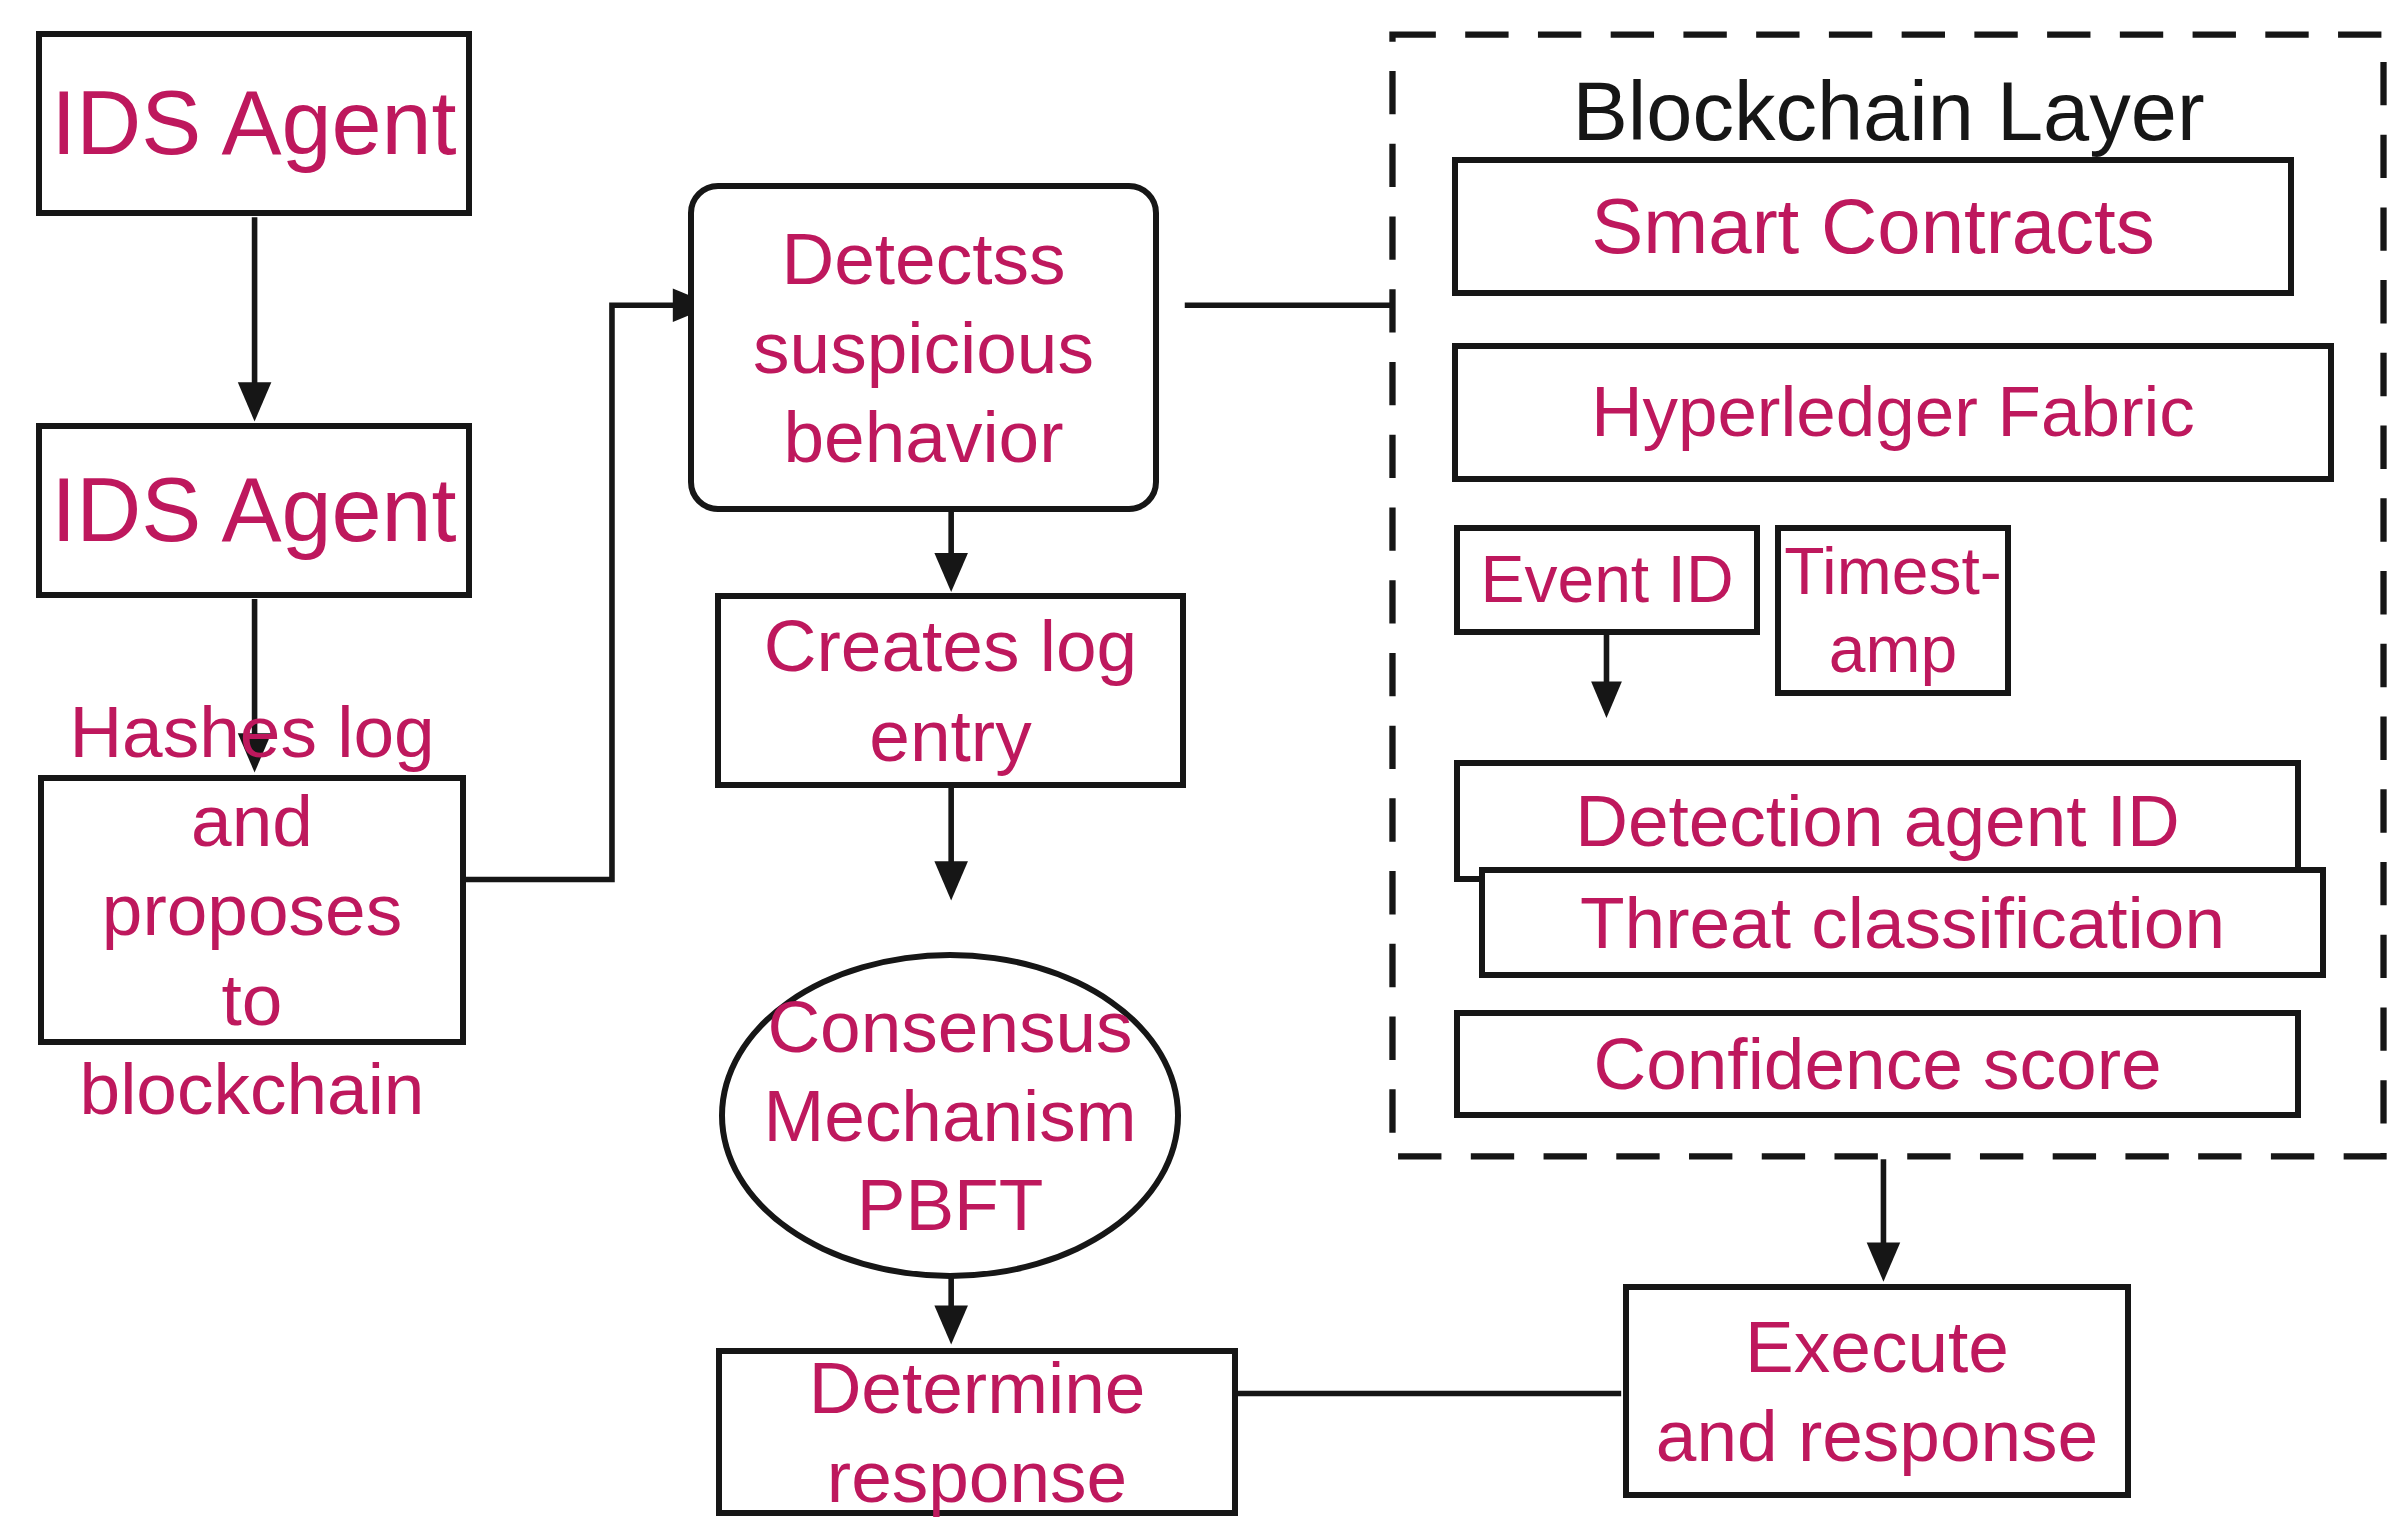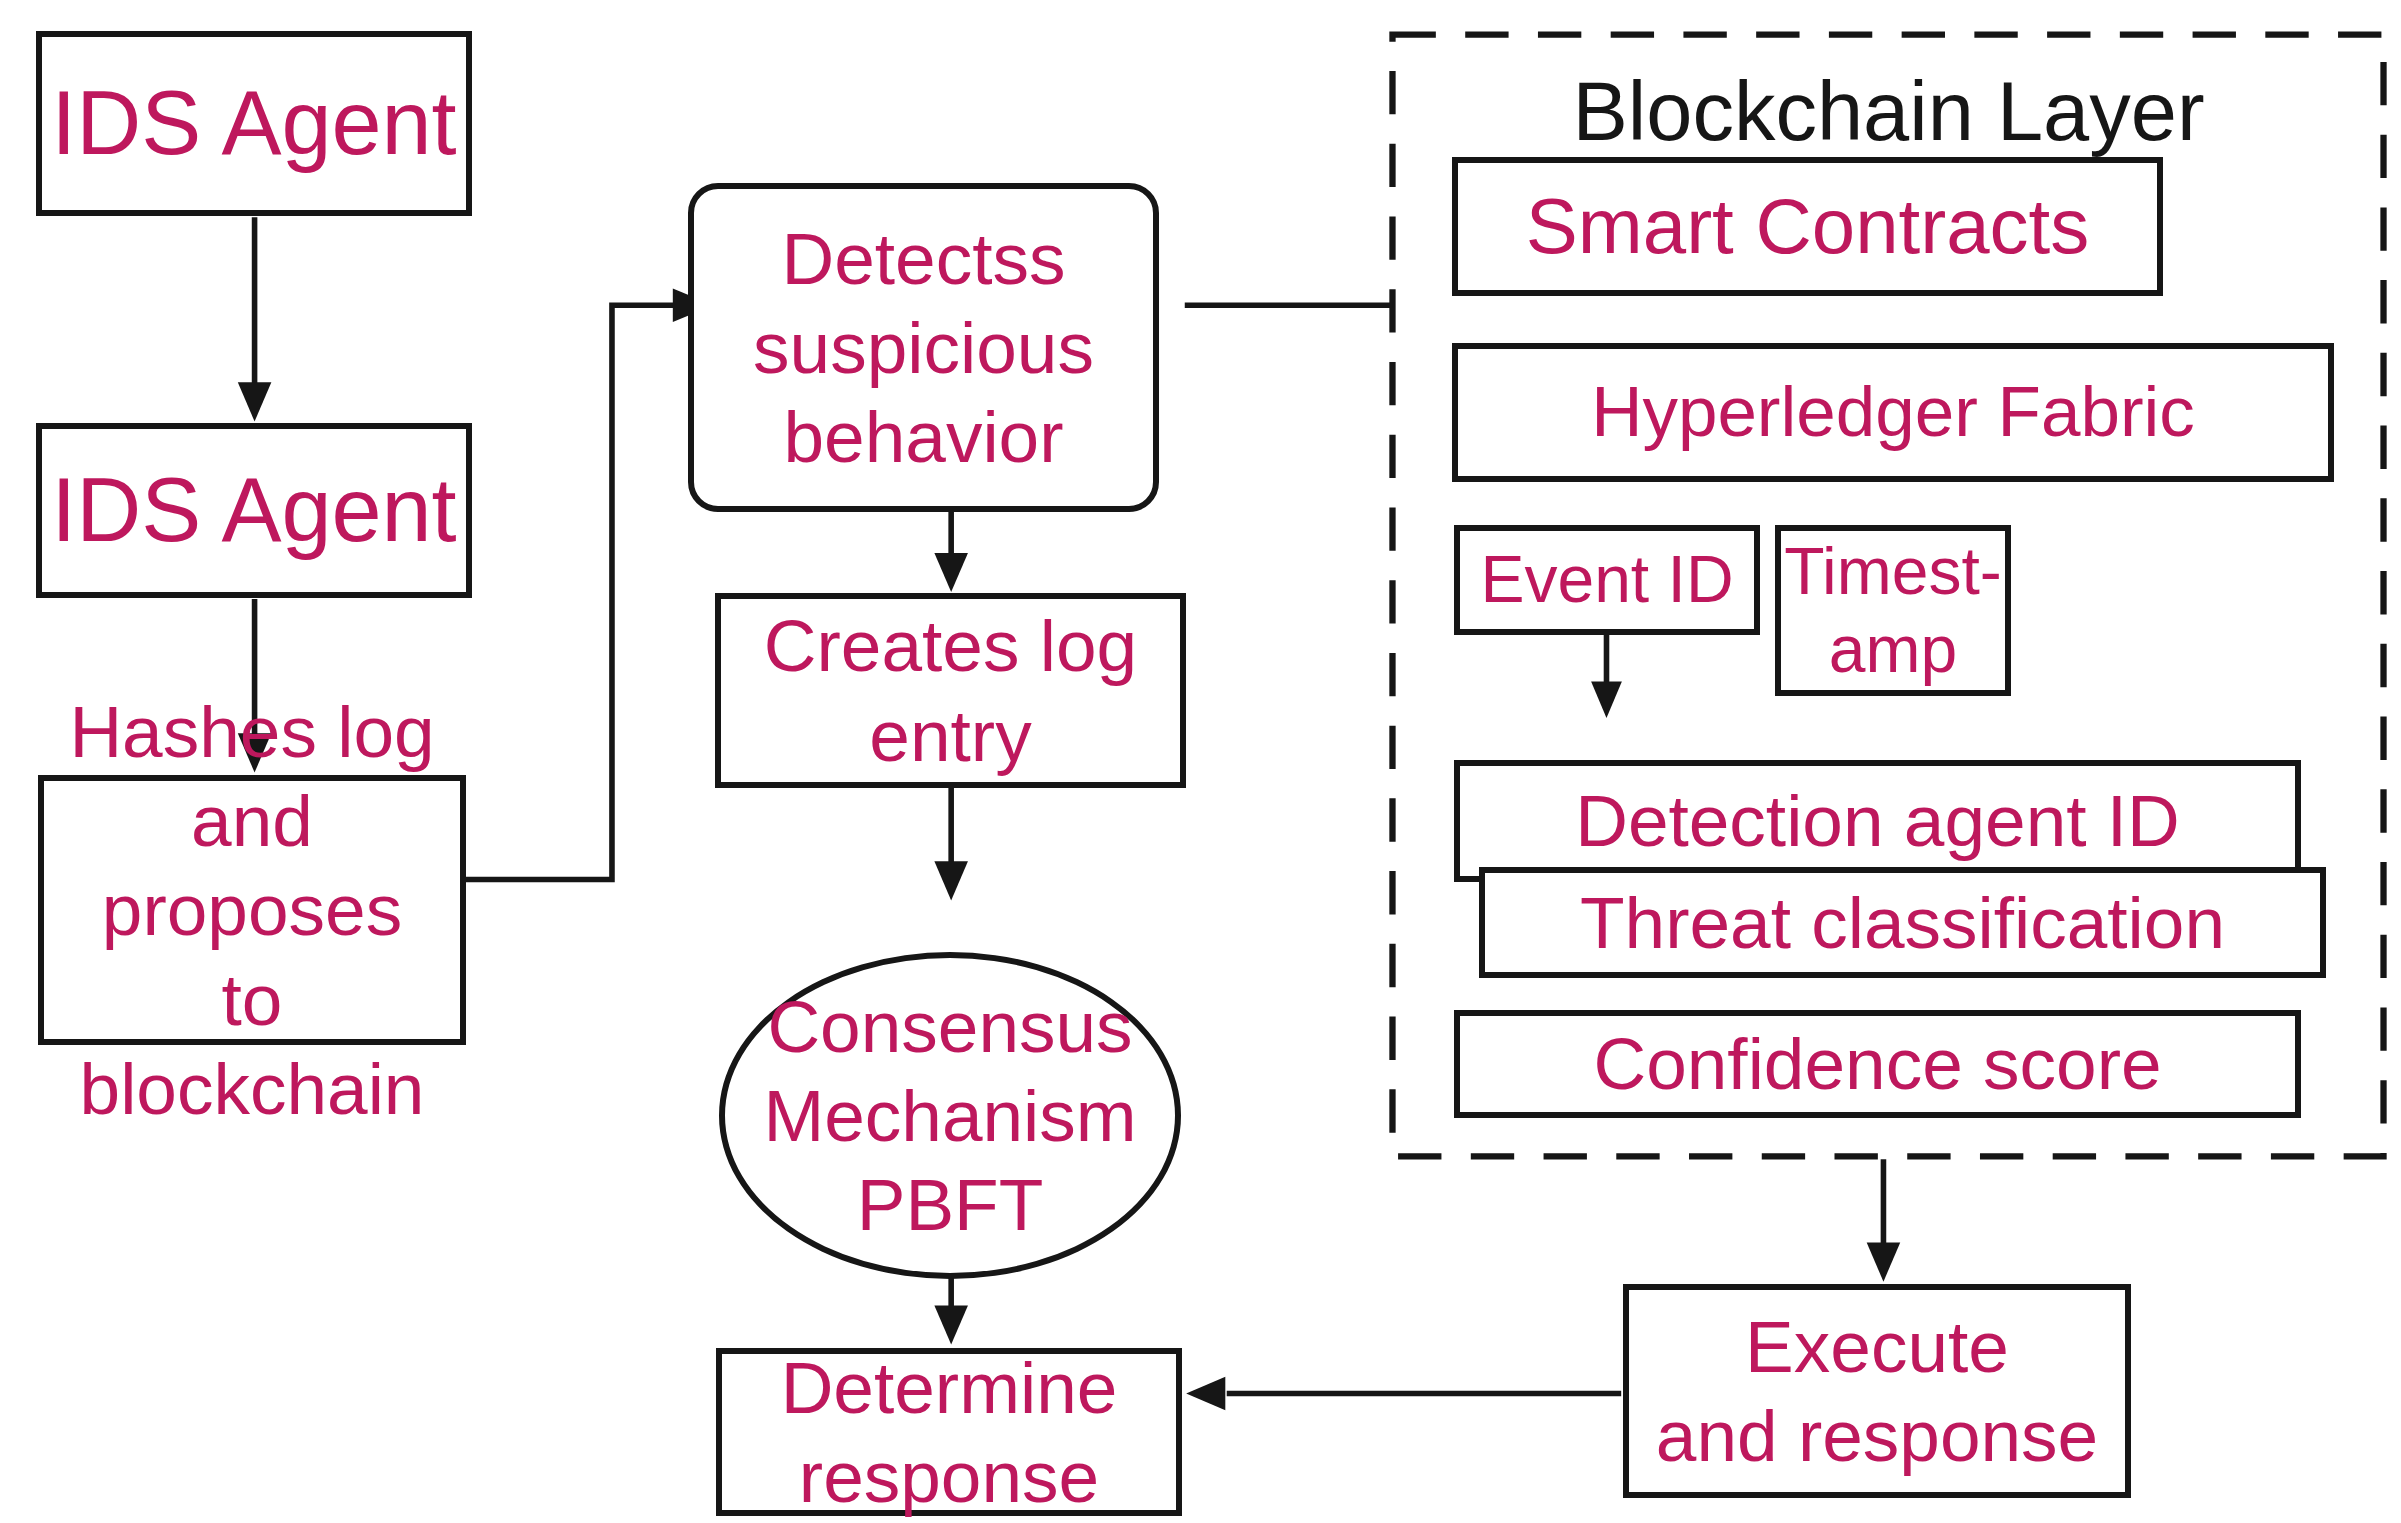--- a/index.html
+++ b/index.html
@@ -128,26 +128,26 @@
 suspicious
 behavior</div>
 
   <div class="node" style="left:715px; top:593px; width:471px; height:195px;">Creates log
 entry</div>
 
   <div class="node ellipse" style="left:719px; top:952px; width:462px; height:327px;">Consensus
 Mechanism
 PBFT</div>
 
-  <div class="node" style="left:716px; top:1348px; width:466px; height:168px;">Determine
+  <div class="node" style="left:716px; top:1348px; width:522px; height:168px;">Determine
 response</div>
 
   <div class="layer-title" style="left:1393px; top:56px; width:991px; height:112px;">Blockchain Layer</div>
 
-  <div class="node" style="left:1452px; top:157px; width:711px; height:139px; font-size:78px;">Smart Contracts</div>
+  <div class="node" style="left:1452px; top:157px; width:842px; height:139px; font-size:78px;">Smart Contracts</div>
 
   <div class="node" style="left:1452px; top:343px; width:882px; height:139px; font-size:71px;">Hyperledger Fabric</div>
 
   <div class="node small" style="left:1454px; top:525px; width:306px; height:110px;">Event ID</div>
 
   <div class="node small" style="left:1775px; top:525px; width:236px; height:171px;">Timest-
 amp</div>
 
 
   <div class="node" style="left:1454px; top:760px; width:847px; height:122px;">Detection agent ID</div>

